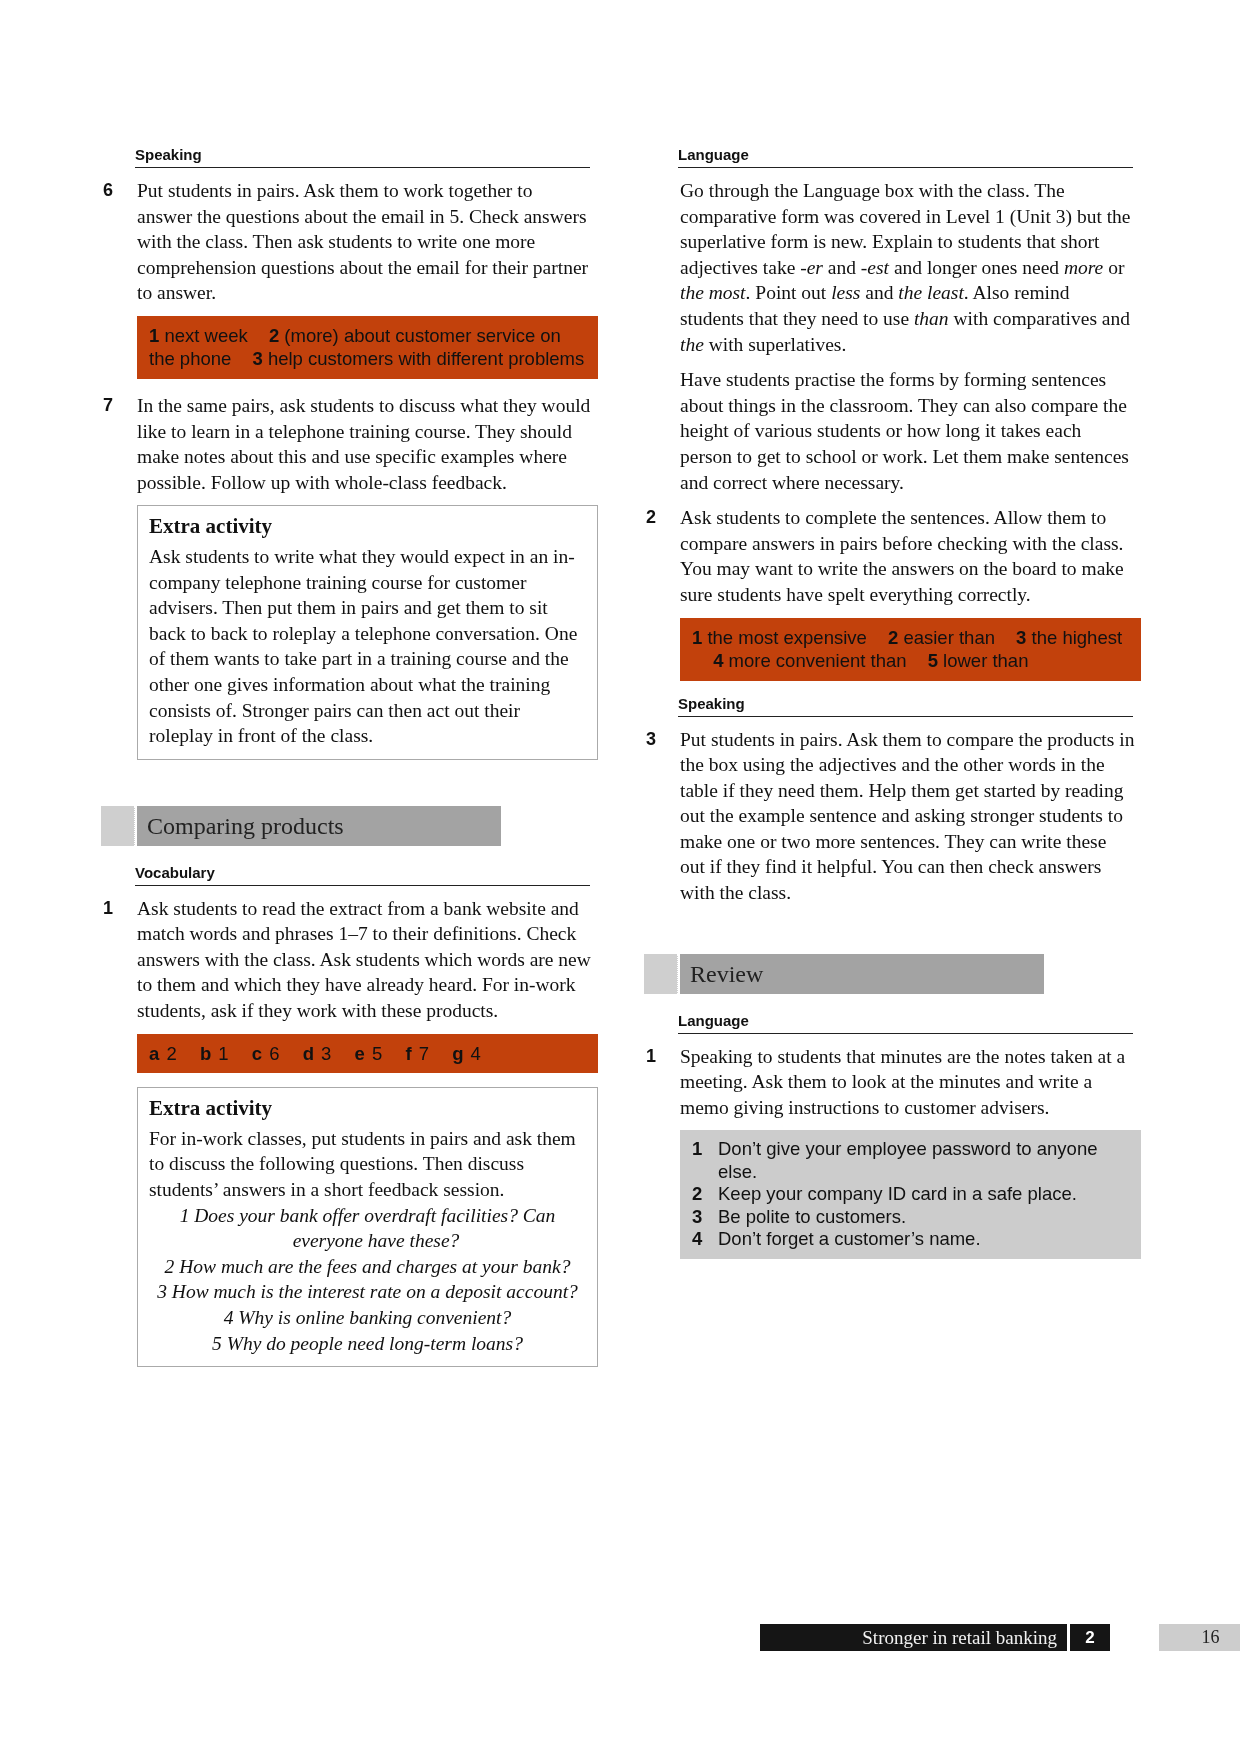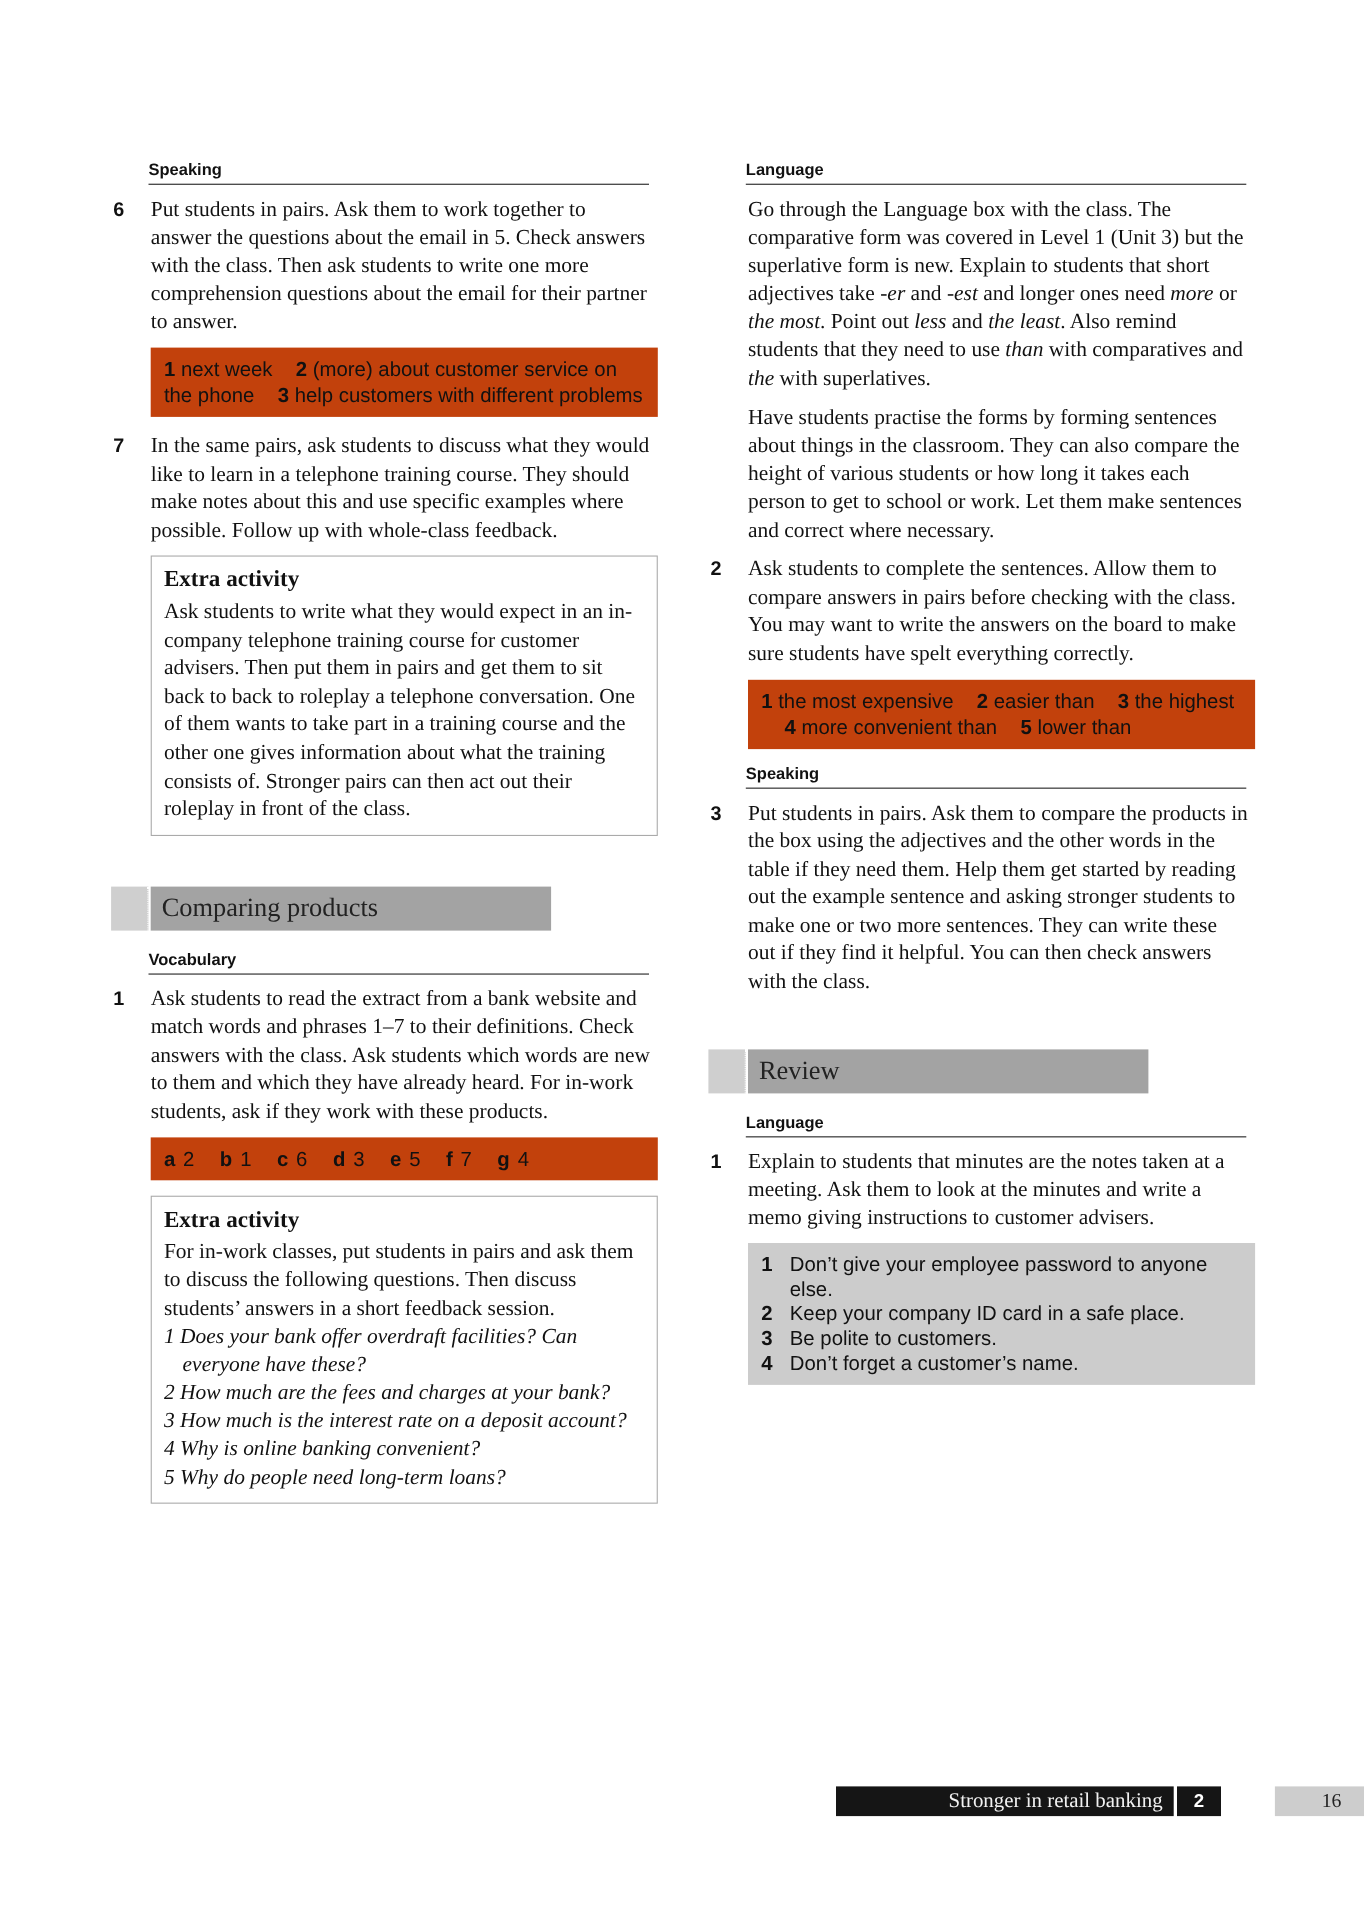--- a/index.html
+++ b/index.html
@@ -18,21 +18,21 @@
     background: #c2410c; font-family: "Liberation Sans", sans-serif; font-size: 18.5px; line-height: 23.5px;
     padding: 8px 12px 8px 12px; margin: 0 0 14px 0; width: 437px;
   }
   .answer b { font-weight: bold; }
   .answer .gap { display: inline-block; width: 16px; }
   .extra {
     border: 1.5px solid #aaa; padding: 8px 11px 10px 11px; margin: 0 0 10px 0; width: 437px;
     font-family: "Liberation Serif", serif; font-size: 19.5px; line-height: 25.6px;
   }
   .extra .title { font-weight: bold; font-size: 21px; margin-bottom: 4px; }
-  .extra ol { margin: 0; padding: 0; list-style: none; }
+  .extra ol { margin: 0; padding: 0; list-style: none; text-align: center; }
   .extra ol li { font-style: italic; padding-left: 17px; text-indent: -17px; }
   .banner { position: relative; height: 40px; margin: 0 0 18px -36px; width: 400px; }
   .banner .stub { position: absolute; left: 0; top: 0; width: 33px; height: 40px; background: #cfcfcf; border-right: 1px dotted #fff; }
   .banner .bar { position: absolute; left: 36px; top: 0; right: 0; height: 40px; background: #a3a3a3; font-family: "Liberation Serif", serif; font-size: 24px; line-height: 40px; padding-left: 10px; color: #222; }
   .memo { background: #cccccc; font-family: "Liberation Sans", sans-serif; font-size: 18.5px; line-height: 22.5px; padding: 8px 12px 8px 12px; width: 437px; }
   .memo .row { position: relative; padding-left: 26px; }
   .memo .row b { position: absolute; left: 0; }
   .footer-title { position: absolute; left: 760px; top: 1624px; width: 307px; height: 27px; background: #151515; color: #f2f2f2; font-family: "Liberation Serif", serif; font-size: 19px; line-height: 27px; text-align: right; padding-right: 10px; box-sizing: border-box; }
   .footer-unit { position: absolute; left: 1070px; top: 1624px; width: 40px; height: 27px; background: #151515; color: #fff; font-family: "Liberation Sans", sans-serif; font-weight: bold; font-size: 17px; line-height: 27px; text-align: center; }
   .footer-page { position: absolute; left: 1159px; top: 1624px; width: 103px; height: 27px; background: #cdcdcd; font-family: "Liberation Serif", serif; font-size: 18px; line-height: 27px; text-align: center; color: #222; }
@@ -114,21 +114,21 @@
     <span>Put students in pairs. Ask them to compare the products in the box using the adjectives and the other words in the table if they need them. Help them get started by reading out the example sentence and asking stronger students to make one or two more sentences. They can write these out if they find it helpful. You can then check answers with the class.</span>
   </div>
   <div style="height:38px"></div>
   <div class="banner">
     <div class="stub"></div>
     <div class="bar">Review</div>
   </div>
   <div class="heading">Language</div>
   <div class="item">
     <span class="num">1</span>
-    <span>Explain to students that minutes are the notes taken at a meeting. Ask them to look at the minutes and write a memo giving instructions to customer advisers.</span>
+    <span>Speaking to students that minutes are the notes taken at a meeting. Ask them to look at the minutes and write a memo giving instructions to customer advisers.</span>
   </div>
   <div class="memo">
     <div class="row"><b>1</b><span>Don’t give your employee password to anyone else.</span></div>
     <div class="row"><b>2</b><span>Keep your company ID card in a safe place.</span></div>
     <div class="row"><b>3</b><span>Be polite to customers.</span></div>
     <div class="row"><b>4</b><span>Don’t forget a customer’s name.</span></div>
   </div>
 </div>
 
 <div class="footer-title">Stronger in retail banking</div>

